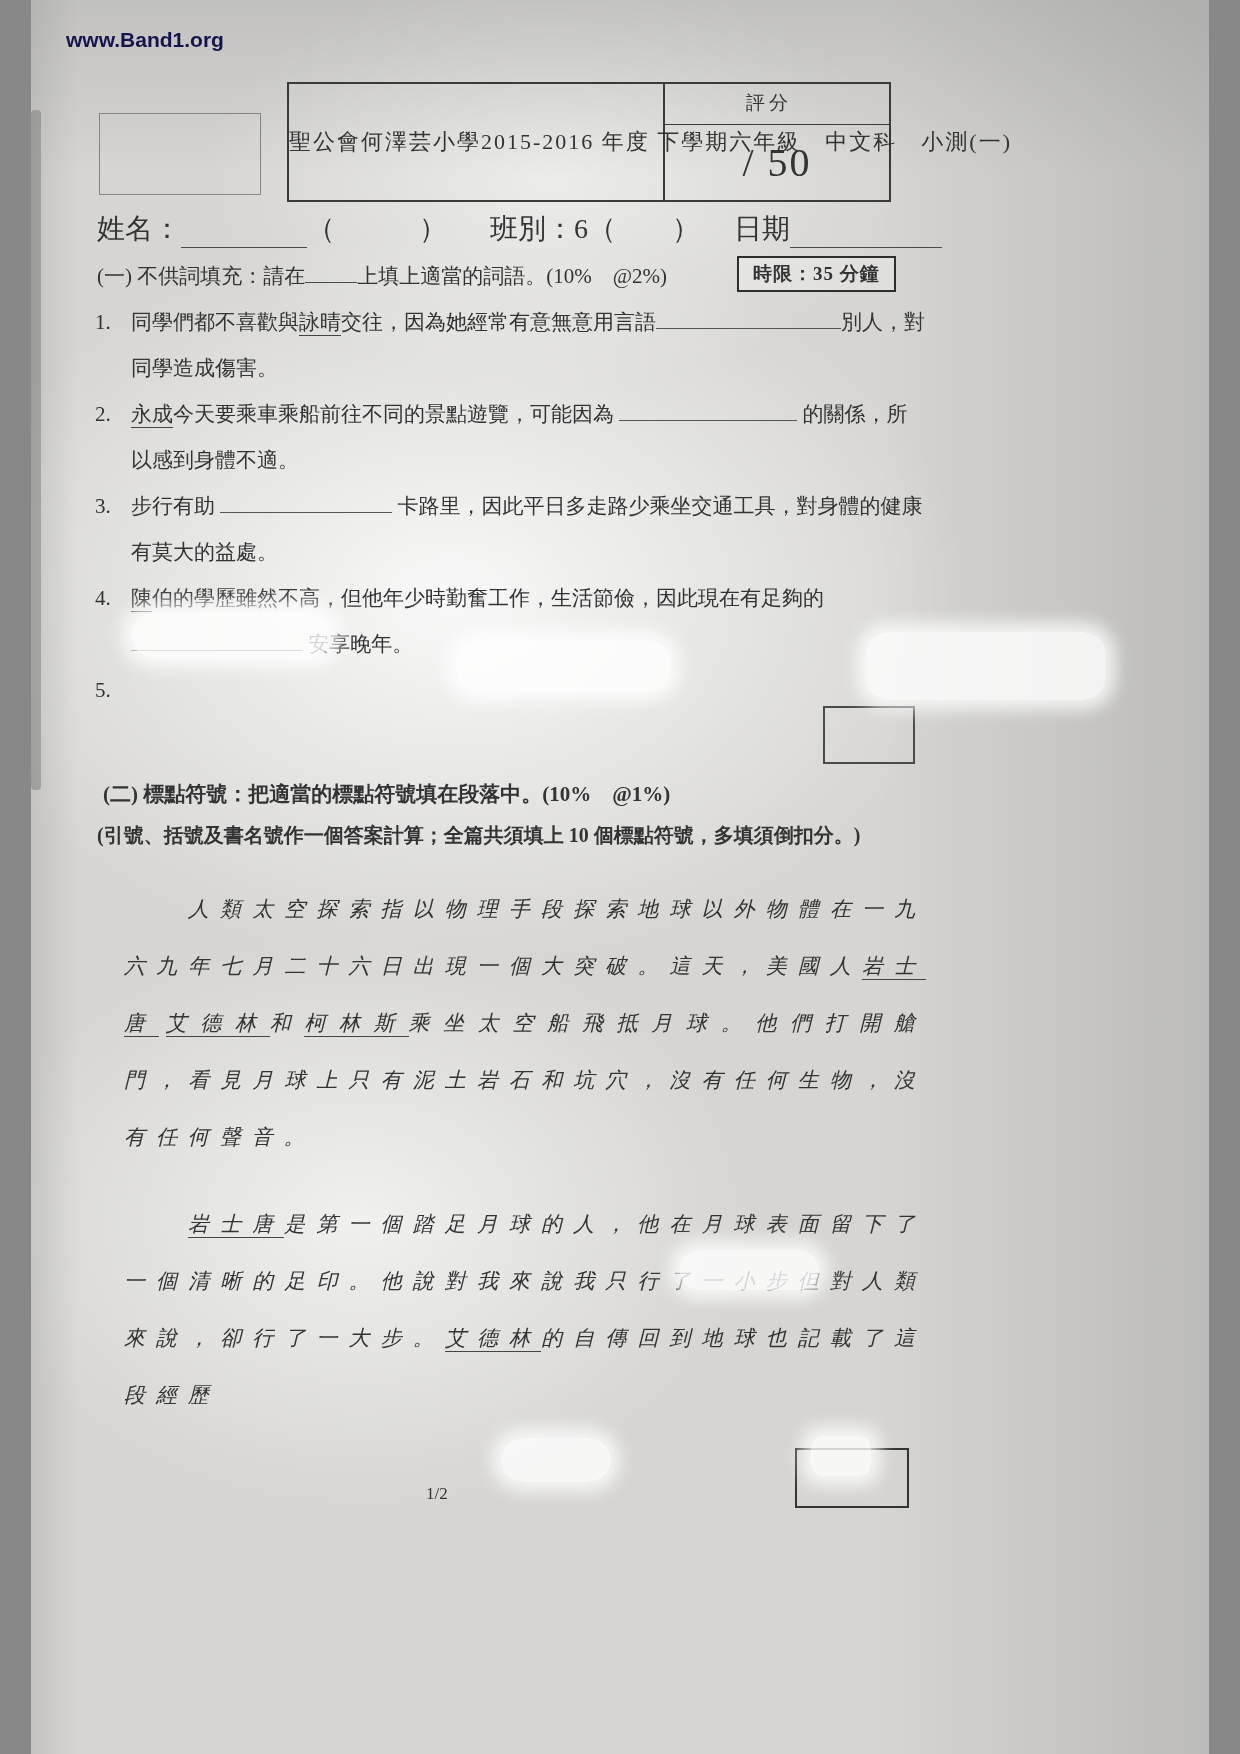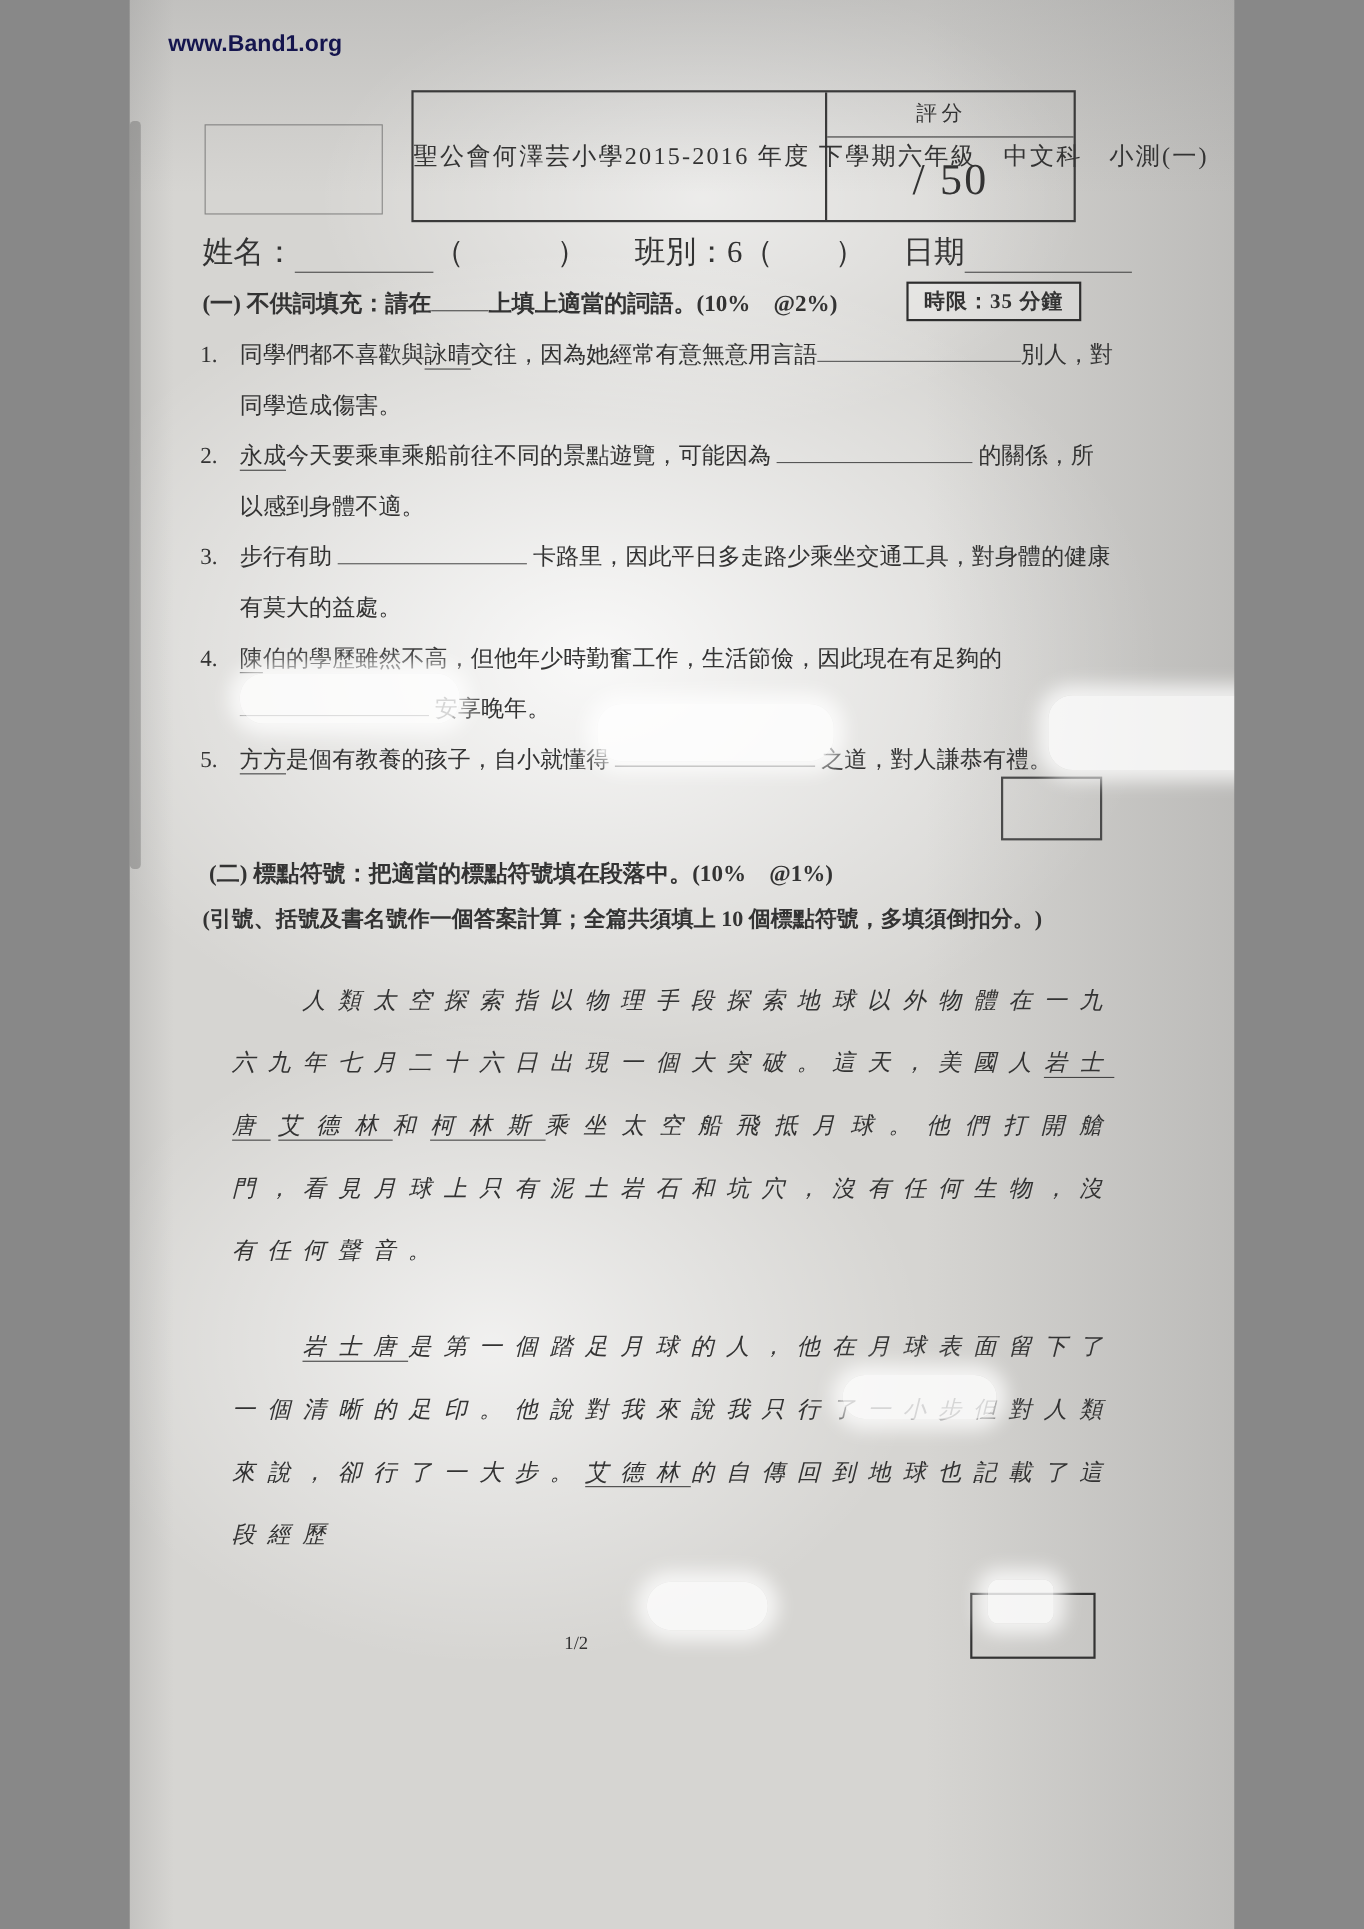--- a/index.html
+++ b/index.html
@@ -1,18 +1,18 @@
 <!DOCTYPE html>
 <html><head>
 <meta charset="utf-8">
 <style>
   html,body{margin:0;padding:0;background:#888;}
   .page{
     position:relative;
-    width:1004px;height:1754px;
+    width:1178px;height:1754px;
     margin:0 auto;
     font-family:"Liberation Serif","DejaVu Serif",serif;
     color:var(--ink,#333);
     background:
       linear-gradient(180deg, rgba(140,140,140,.28) 0%, rgba(140,140,140,0) 10%),
       linear-gradient(90deg, rgba(130,130,130,.22) 0%, rgba(130,130,130,0) 4%, rgba(130,130,130,0) 72%, rgba(120,120,120,.28) 100%),
       radial-gradient(ellipse 720px 520px at 420px 600px, rgba(255,255,255,.85), rgba(255,255,255,0) 72%),
       radial-gradient(ellipse 560px 420px at 330px 1220px, rgba(255,255,255,.65), rgba(255,255,255,0) 70%),
       radial-gradient(ellipse 500px 300px at 520px 180px, rgba(255,255,255,.55), rgba(255,255,255,0) 70%),
       #d6d5d2;
@@ -51,21 +51,21 @@
   .info-row{
     position:absolute;left:66px;top:210px;width:845px;
     font-size:28px;display:flex;align-items:flex-end;white-space:nowrap;
   }
   .fill-line{
     display:inline-block;border-bottom:1.6px solid #4a4a4a;height:24px;
   }
   
   .s1-heading{
     position:absolute;left:66px;top:258px;width:845px;
-    font-size:21px;font-weight:bold;white-space:nowrap;
+    font-size:21px;font-weight:normal;white-space:nowrap;
   }
   .time-box{
     position:absolute;left:706px;top:256px;
     border:2px solid #2e2e2e;padding:3px 14px;
     font-size:19px;font-weight:bold;letter-spacing:1px;background:rgba(255,255,255,.25);
   }
   .questions{
     position:absolute;left:64px;top:299px;width:836px;font-size:21px;
   }
   .q{display:flex;line-height:46px;}
@@ -174,21 +174,20 @@
       <div class="q">
         <span class="qnum">3.</span>
         <span class="qbody"><span class="seg">步行有助 </span><span class="blank" style="width: 172px;"></span><span class="seg"> 卡路里，因此平日多走路少乘坐交通工具，對身體的健康有莫大的益處。</span></span>
       </div>
       <div class="q">
         <span class="qnum">4.</span>
         <span class="qbody"><span class="useg">陳</span><span class="seg">伯的學歷雖然不高，但他年少時勤奮工作，生活節儉，因此現在有足夠的</span><span class="blank" style="width: 172px;"></span><span class="seg"> 安享晚年。</span></span>
       </div>
       <div class="q">
         <span class="qnum">5.</span>
-        <span class="qbody"><span class="useg">方方</span><span class="seg">是個有教養的孩子，自小就懂得 </span><span class="blank" style="width: 182px;"></span><span class="seg"> 之道，對人謙恭有禮。</span></span>
       </div>
     </div>
 
   <div class="stamp-box-1"></div>
 
   <div class="s2-title">(二) 標點符號：把適當的標點符號填在段落中。(10%　@1%)</div>
   <div class="s2-note">(引號、括號及書名號作一個答案計算；全篇共須填上 10 個標點符號，多填須倒扣分。)</div>
 
   <div class="passage">
       <p><span class="seg">人類太空探索指以物理手段探索地球以外物體在一九六九年七月二十六日出現一個大突破。這天，美國人</span><span class="useg">岩士唐</span><span class="useg">艾德林</span><span class="seg">和</span><span class="useg">柯林斯</span><span class="seg">乘坐太空船飛抵月球。他們打開艙門，看見月球上只有泥土岩石和坑穴，沒有任何生物，沒有任何聲音。</span></p>

